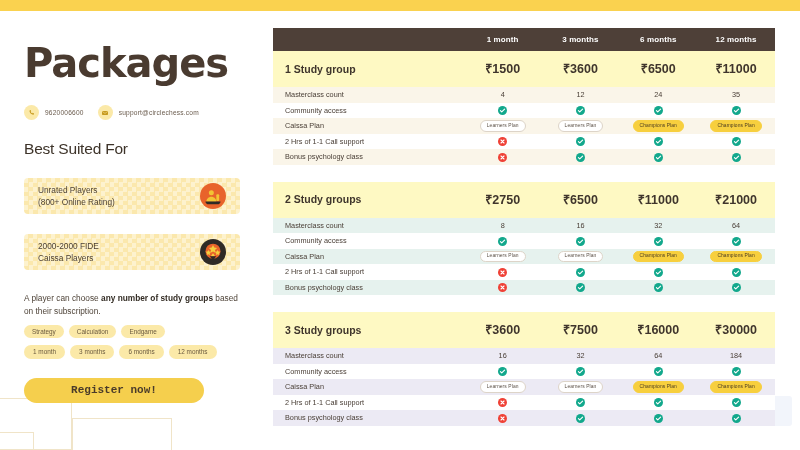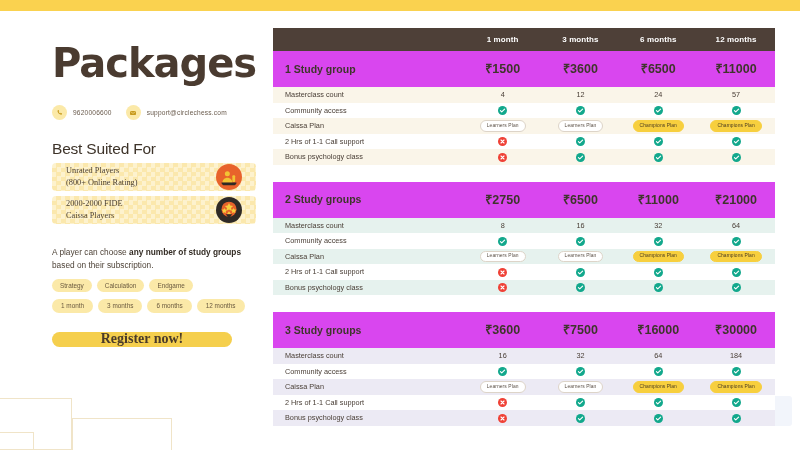--- a/index.html
+++ b/index.html
@@ -31,22 +31,22 @@
   .g2{ left:78px;top:30px; width:100px; height:40px; }
   .g3{ left:0;   top:44px; width:40px;  height:26px; }
 
   .deco-sq{
     position:absolute; right:8px; bottom:24px; width:22px; height:30px;
     background:#f2f5fb; border-radius:3px;
   }
 
   
   .left{
-    position:absolute; left:16px; top:11px; width:262px; height:439px;
-    padding:18px 22px 0 36px;
+    position:absolute; left:0; top:11px; width:262px; height:439px;
+    padding:18px 22px 0 24px;
   }
   .title{
     font-family:"DejaVu Sans", sans-serif;
     font-size:40px; font-weight:bold; letter-spacing:-1px;
     color:#4a3b30; line-height:1; margin-top:14px;
   }
 
   .contact-row{ display:flex; align-items:center; gap:14px; margin-top:22px; }
   .contact{ display:flex; align-items:center; gap:6px; }
   .c-ico{
@@ -56,25 +56,25 @@
   }
   .c-ico svg{ display:block; }
   .c-txt{ font-size:6.6px; color:#6a5b4d; letter-spacing:.2px; }
 
   .sub-title{
     font-size:15.5px; font-weight:normal; color:#3d3329; margin-top:20px;
     letter-spacing:-.2px;
   }
 
   .card{
-    margin-top:5px; height:28px; border-radius:4px;
+    margin-top:20px; height:36px; border-radius:4px;
     background:
       repeating-conic-gradient(#fbe8ad 0% 25%, #fdf2ce 0% 50%) 0 0/9px 9px;
     display:flex; align-items:center; justify-content:space-between;
-    padding:0 14px 0 14px; position:relative; overflow:hidden;font-family:Liberation Serif, serif;
+    padding:0 14px 0 14px; position:relative; overflow:hidden;
   }
   .card:nth-of-type(2){ margin-top:6px; }
   .card-txt{ font-size:8.3px; line-height:1.45; color:#4a3f33; }
   .card-ico{
     width:26px; height:26px; border-radius:50%;
     display:flex; align-items:center; justify-content:center; flex:0 0 auto;
   }
   .ico-orange{ background:#e8632b; }
   .ico-dark{ background:#2f2a26; }
 
@@ -85,24 +85,24 @@
   .note2{ margin-top:16px; }
 
   .tags{ display:flex; gap:5px; margin-top:7px; flex-wrap:wrap; }
   .tag{
     background:#fbe9a8; color:#6b5a3f; font-size:6.4px;
     padding:3px 8px; border-radius:9px; white-space:nowrap;
   }
   .tag.wide{ padding:3.5px 9px; }
 
   .register{
-    margin-top:19px; width:180px; height:15px; border-radius:13px;
+    margin-top:19px; width:180px; height:25px; border-radius:13px;
     background:#f5cf4d; border:none; cursor:pointer;
-    font-family:Liberation Serif, serif;
-    font-size:14px; font-weight:bold; color:#4a3b2a;
+    font-family:Liberation Mono, monospace;
+    font-size:11px; font-weight:bold; color:#4a3b2a;
     display:flex; align-items:center; justify-content:center;
   }
 
   
   .right{
     position:absolute; left:265px; top:11px; width:535px; height:439px;
     padding:17px 25px 0 8px;
   }
 
   table{ width:100%; border-collapse:collapse; table-layout:fixed; }
@@ -111,21 +111,21 @@
 
   thead th{
     background:#4e4038; color:#ffffff;
     font-size:8px; font-weight:bold; letter-spacing:.1px;
     padding:7px 0; text-align:center;
   }
   thead th.lbl{ background:#4e4038; }
 
   .price-row td{
     padding:9px 0 10px 0; font-size:12.5px; font-weight:bold; color:#3f352c;
-    text-align:center; background:#d946ef;
+    text-align:center; background:#fef9c3;
   }
   .price-row td.lbl{
     text-align:left; padding-left:12px; font-size:10.5px; font-weight:bold;
   }
 
   tbody.body td{
     font-size:7.3px; color:#4b4038; text-align:center; height:15.5px;
     padding:0;
   }
   tbody.body td.lbl{ text-align:left; padding-left:12px; }
@@ -270,21 +270,21 @@
         <td>₹6500</td>
         <td>₹11000</td>
       </tr>
     </tbody>
     <tbody class="body">
       <tr>
         <td class="lbl">Masterclass count</td>
         <td>4</td>
         <td>12</td>
         <td>24</td>
-        <td>57</td>
+        <td>35</td>
       </tr>
       <tr>
         <td class="lbl">Community access</td>
         <td><span class="mark yes"><svg width="9" height="9" viewBox="0 0 12 12">
                 <path d="M3.2 6.1 5 7.9 8.8 4.1" stroke="#fff" stroke-width="1.5" fill="none" stroke-linecap="round" stroke-linejoin="round"></path>
               </svg></span></td>
         <td><span class="mark yes"><svg width="9" height="9" viewBox="0 0 12 12">
                 <path d="M3.2 6.1 5 7.9 8.8 4.1" stroke="#fff" stroke-width="1.5" fill="none" stroke-linecap="round" stroke-linejoin="round"></path>
               </svg></span></td>
         <td><span class="mark yes"><svg width="9" height="9" viewBox="0 0 12 12">

